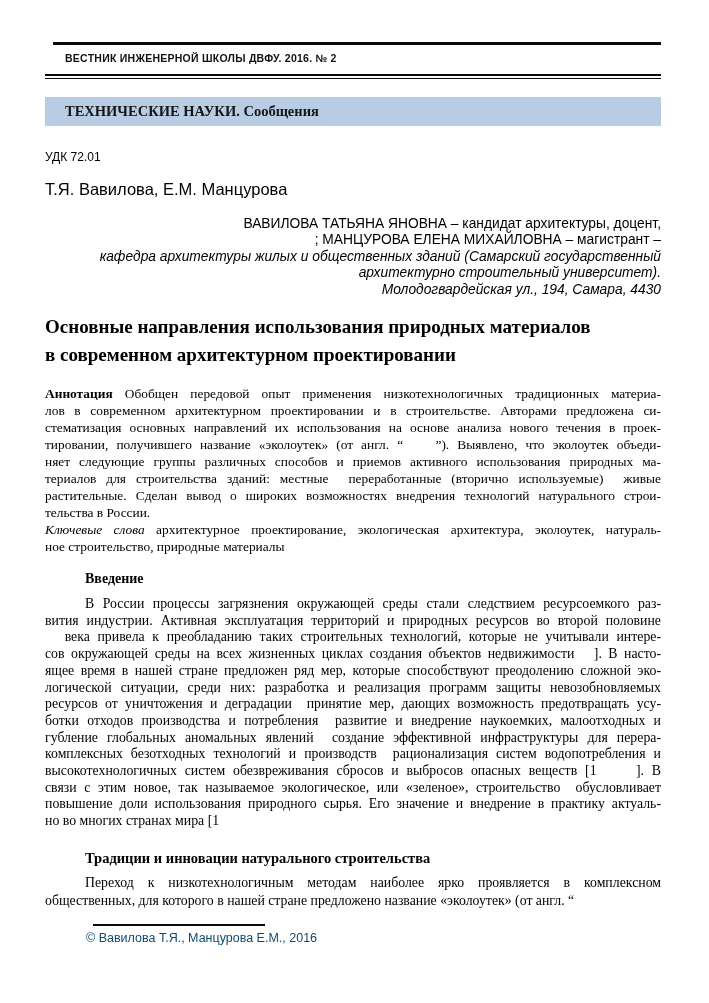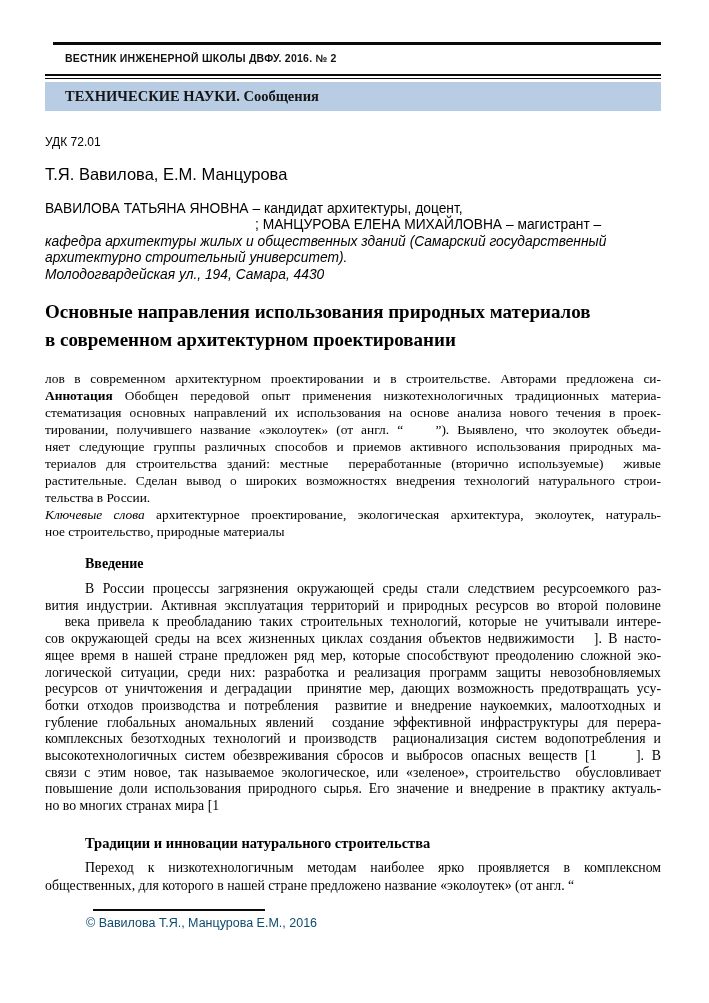--- a/index.html
+++ b/index.html
@@ -13,28 +13,28 @@
   .sans{font-family:"Liberation Sans","DejaVu Sans",sans-serif;}
 
   .rule-thick{margin:42px 0 0 8px;width:608px;height:3px;background:#0a0a0a;}
   .journal-line{
     margin-top:7px;padding-left:20px;
     font-family:"Liberation Sans","DejaVu Sans",sans-serif;
     font-weight:bold;font-size:10.5px;line-height:12px;letter-spacing:.25px;color:#111;
   }
   .rule-double{margin-top:10px;height:2px;border-top:2px solid #0a0a0a;border-bottom:1px solid #0a0a0a;}
   .section-bar{
-    margin-top:3px;height:29px;display:flex;align-items:center;padding-left:20px;box-sizing:border-box;
+    margin-top:18px;height:29px;display:flex;align-items:center;padding-left:20px;box-sizing:border-box;
     font-weight:bold;font-size:14.5px;color:#151515;
   }
 
   .udk{margin-top:24px;font-size:12px;line-height:15px;}
   .authors-line{margin-top:14px;font-size:16.5px;line-height:20px;}
 
-  .author-block{margin-top:17px;font-size:13.8px;line-height:16.4px;}
+  .author-block{margin-top:17px;font-size:13.8px;line-height:16.4px;text-align:right;}
   .author-block .pad{padding-left:210px;}
   .author-block .it{font-style:italic;}
 
   .article-title{margin-top:15px;font-weight:bold;font-size:19px;line-height:27.5px;}
 
   .annotation{margin-top:17px;font-size:13.4px;line-height:17px;}
   .body-text{font-size:13.8px;line-height:16.7px;}
   .intro{margin-top:9px;}
   .trad{margin-top:7px;font-size:13.8px;line-height:18.5px;}
 
@@ -72,22 +72,22 @@
       <div class="it">архитектурно строительный университет).</div>
       <div class="it">Молодогвардейская ул., 194, Самара, 4430</div>
     </div>
 
     <div class="article-title">
       <div>Основные направления использования природных материалов</div>
       <div>в современном архитектурном проектировании</div>
     </div>
 
     <div class="annotation">
+      <div class="jl"><b>Аннотация</b><span>&nbsp;Обобщен передовой опыт применения низкотехнологичных традиционных материа-</span></div>
       <div class="jl">лов в современном архитектурном проектировании и в строительстве. Авторами предложена си-</div>
-      <div class="jl"><b>Аннотация</b><span>&nbsp;Обобщен передовой опыт применения низкотехнологичных традиционных материа-</span></div>
       <div class="jl">стематизация основных направлений их использования на основе анализа нового течения в проек-</div>
       <div class="jl">тировании, получившего название «эколоутек» (от англ. “&nbsp;&nbsp;&nbsp;&nbsp;”). Выявлено, что эколоутек объеди-</div>
       <div class="jl">няет следующие группы различных способов и приемов активного использования природных ма-</div>
       <div class="jl">териалов для строительства зданий: местные&nbsp; переработанные (вторично используемые)&nbsp; живые</div>
       <div class="jl">растительные. Сделан вывод о широких возможностях внедрения технологий натурального строи-</div>
       <div class="ll">тельства в России.</div>
       <div class="jl"><i>Ключевые слова</i><span>&nbsp;архитектурное проектирование, экологическая архитектура, эколоутек, натураль-</span></div>
       <div class="ll">ное строительство, природные материалы</div>
     </div>
 

